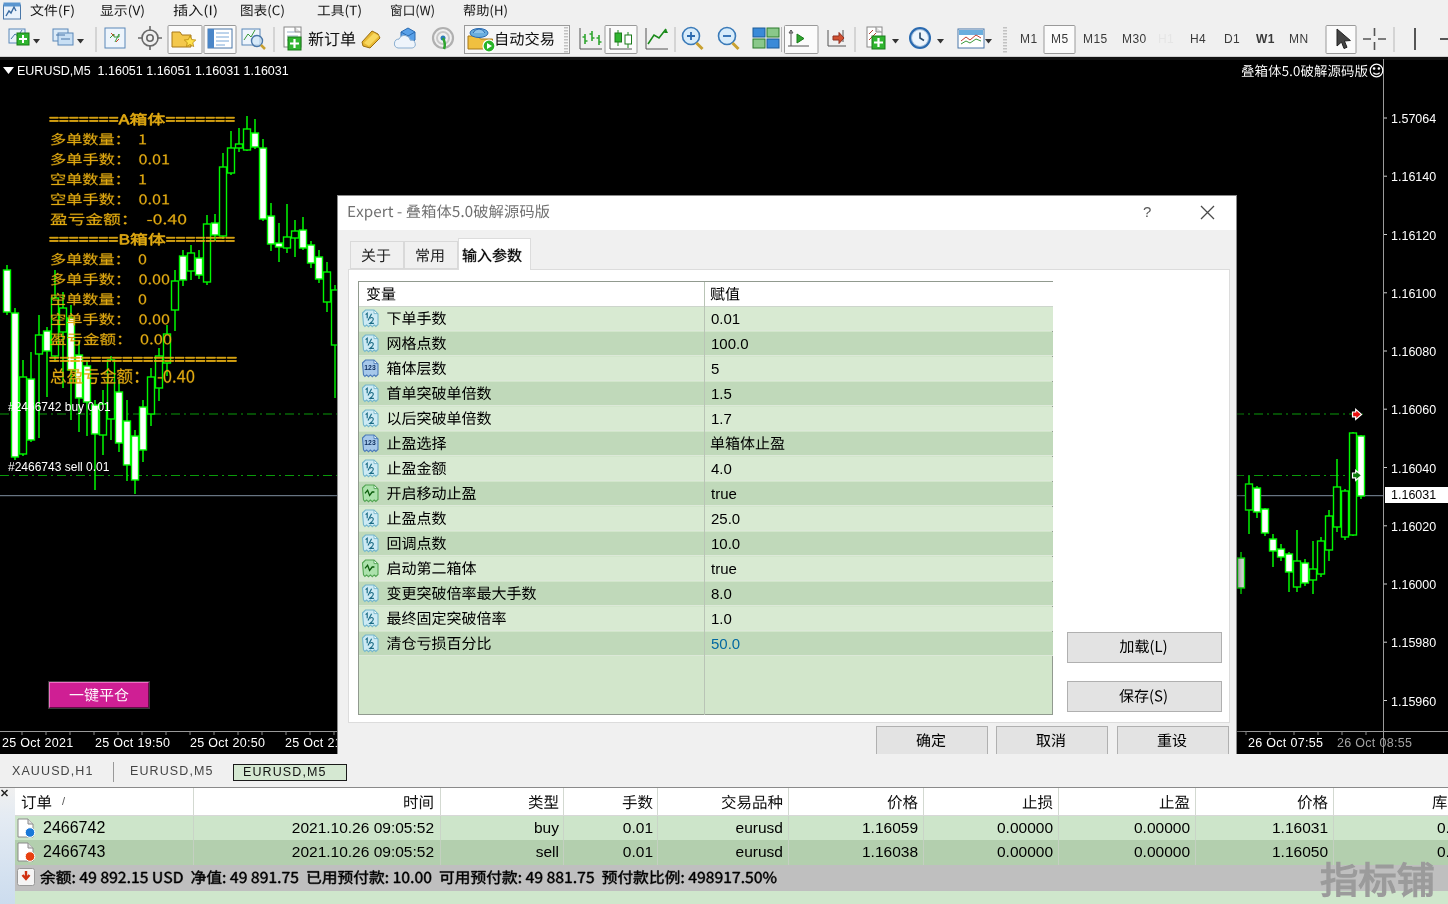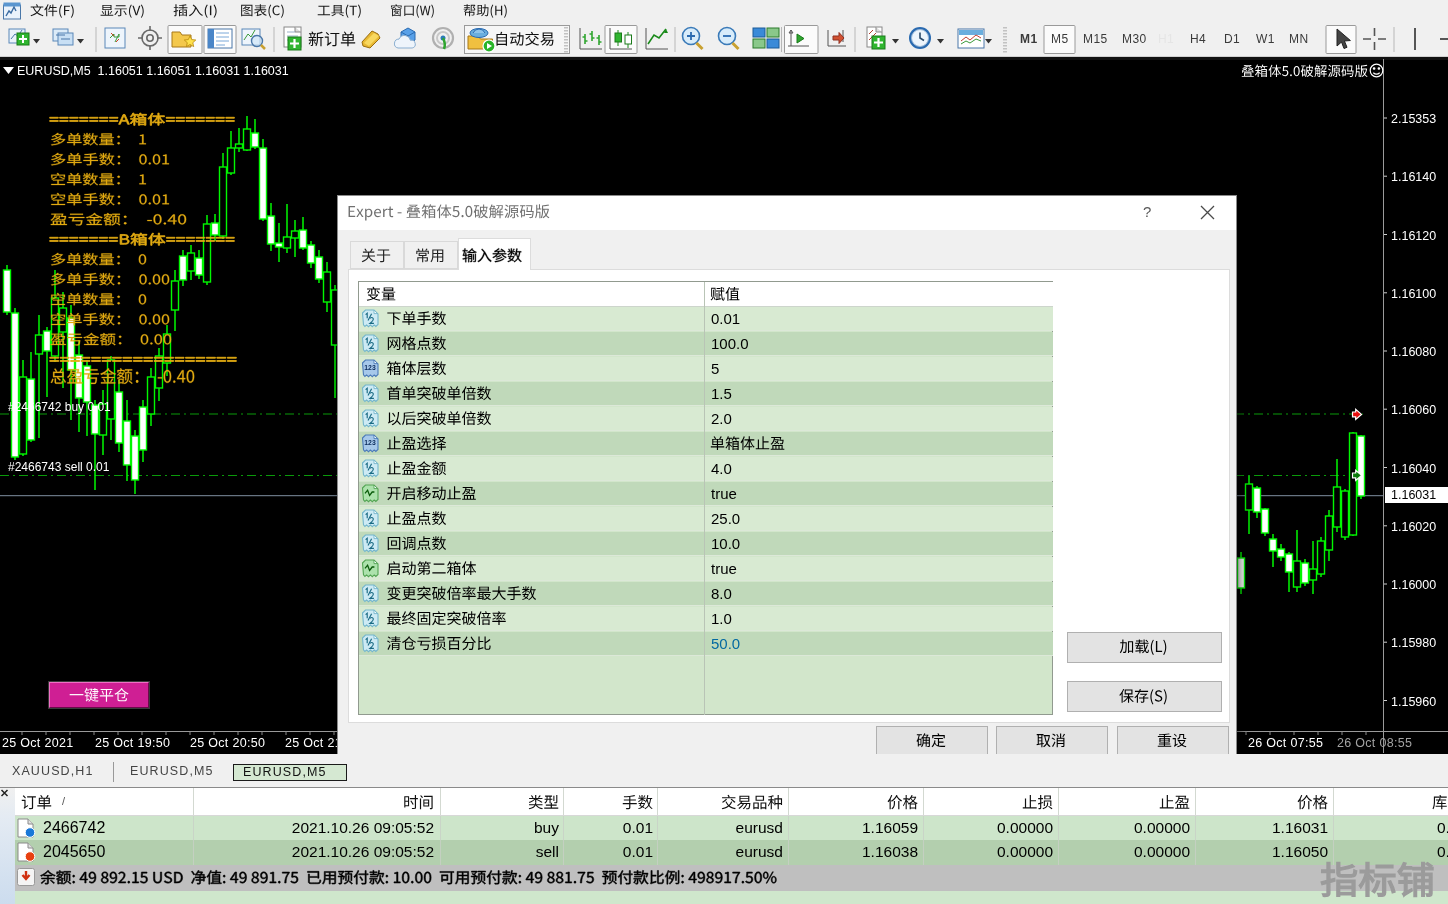--- a/index.html
+++ b/index.html
@@ -139,28 +139,28 @@
       <rect x="1044" y="3.5" width="31" height="28" fill="#fbfbfb" stroke="#9a9a9a" stroke-width="1" rx="1"></rect>
       <rect x="1326" y="3.5" width="30" height="28" fill="#fbfbfb" stroke="#9a9a9a" stroke-width="1" rx="1"></rect>
       <path d="M1337 7 l0 17 4.5-4 2.5 6.5 3-1.2 -2.6-6.3 6 -0.5 z" fill="#444" stroke="#222"></path>
       <g stroke="#555" stroke-width="1.6">
         <path d="M1374.5 6 v8 M1374.5 20 v8 M1363 17 h8 M1378 17 h8"></path>
       </g>
       <line x1="1394" y1="5" x2="1394" y2="30" stroke="#b8b8b8" stroke-width="1"></line>
       <line x1="1415" y1="6" x2="1415" y2="28" stroke="#555" stroke-width="2"></line>
       <line x1="1440" y1="17" x2="1448" y2="17" stroke="#555" stroke-width="2"></line>
     </svg>
-    <div style="position:absolute;font-size:12px;color:#3a3a3a;font-weight:700;white-space:pre;line-height:1;letter-spacing:0.4px;left:1020px;top:33px;">M1</div>
+    <div style="position:absolute;font-size:12px;color:#3a3a3a;font-weight:400;white-space:pre;line-height:1;letter-spacing:0.4px;left:1020px;top:33px;">M1</div>
     <div style="position:absolute;font-size:12px;color:#3a3a3a;font-weight:500;white-space:pre;line-height:1;letter-spacing:0.4px;left:1051px;top:33px;">M5</div>
     <div style="position:absolute;font-size:12px;color:#3a3a3a;font-weight:500;white-space:pre;line-height:1;letter-spacing:0.4px;left:1083px;top:33px;">M15</div>
     <div style="position:absolute;font-size:12px;color:#3a3a3a;font-weight:500;white-space:pre;line-height:1;letter-spacing:0.4px;left:1122px;top:33px;">M30</div>
     <div style="position:absolute;font-size:12px;color:#e5e5e5;font-weight:500;white-space:pre;line-height:1;letter-spacing:0.4px;left:1158px;top:33px;">H1</div>
     <div style="position:absolute;font-size:12px;color:#3a3a3a;font-weight:500;white-space:pre;line-height:1;letter-spacing:0.4px;left:1190px;top:33px;">H4</div>
     <div style="position:absolute;font-size:12px;color:#3a3a3a;font-weight:500;white-space:pre;line-height:1;letter-spacing:0.4px;left:1224px;top:33px;">D1</div>
-    <div style="position:absolute;font-size:12px;color:#3a3a3a;font-weight:400;white-space:pre;line-height:1;letter-spacing:0.4px;left:1256px;top:33px;">W1</div>
+    <div style="position:absolute;font-size:12px;color:#3a3a3a;font-weight:700;white-space:pre;line-height:1;letter-spacing:0.4px;left:1256px;top:33px;">W1</div>
     <div style="position:absolute;font-size:12px;color:#3a3a3a;font-weight:500;white-space:pre;line-height:1;letter-spacing:0.4px;left:1289px;top:33px;">MN</div>
     <div style="position:absolute;left:0;top:57px;width:1448px;height:2.5px;background:#111"></div>
     <svg width="1448" height="695" viewBox="0 59 1448 695" style="position:absolute;left:0;top:59px">
       <line x1="0" y1="495.7" x2="1383" y2="495.7" stroke="#7f8fa0" stroke-width="1"></line>
       <line x1="0" y1="414" x2="1363" y2="414" stroke="#0a9a0a" stroke-width="1" stroke-dasharray="9 4 2 4"></line>
       <line x1="0" y1="475.5" x2="1363" y2="475.5" stroke="#0a9a0a" stroke-width="1" stroke-dasharray="9 4 2 4"></line>
       <line x1="7" y1="265" x2="7" y2="315" stroke="#00F800" stroke-width="1.5"></line>
       <rect x="3.5" y="270" width="7" height="42" fill="#fff" stroke="#00F800" stroke-width="1.4"></rect>
       <line x1="15" y1="308" x2="15" y2="460" stroke="#00F800" stroke-width="1.5"></line>
       <rect x="11.5" y="313" width="7" height="144" fill="#fff" stroke="#00F800" stroke-width="1.4"></rect>
@@ -350,21 +350,21 @@
       <line x1="1366" y1="731.5" x2="1366" y2="735" stroke="#8a8a8a" stroke-width="1"></line>
       <g stroke="#fff" fill="none" stroke-width="1.2">
         <circle cx="1376.5" cy="70.5" r="6.3"></circle>
         <circle cx="1374.1" cy="68.5" r="0.75" fill="#fff"></circle>
         <circle cx="1378.9" cy="68.5" r="0.75" fill="#fff"></circle>
         <path d="M1373.3 72.7 q3.2 2.9 6.4 0"></path>
       </g>
       <path d="M3 67 h11 l-5.5 7 z" fill="#fff"></path>
     </svg>
     <div style="position:absolute;font-size:12.5px;color:#fff;font-weight:normal;white-space:pre;line-height:1;left:17px;top:64.5px;">EURUSD,M5  1.16051 1.16051 1.16031 1.16031</div>
-    <div style="position:absolute;font-size:12.5px;color:#fff;font-weight:normal;white-space:pre;line-height:1;left:1391px;top:113px;">2.15353</div>
+    <div style="position:absolute;font-size:12.5px;color:#fff;font-weight:normal;white-space:pre;line-height:1;left:1391px;top:113px;">1.57064</div>
     <div style="position:absolute;font-size:12.5px;color:#fff;font-weight:normal;white-space:pre;line-height:1;left:1391px;top:171.25px;">1.16140</div>
     <div style="position:absolute;font-size:12.5px;color:#fff;font-weight:normal;white-space:pre;line-height:1;left:1391px;top:229.5px;">1.16120</div>
     <div style="position:absolute;font-size:12.5px;color:#fff;font-weight:normal;white-space:pre;line-height:1;left:1391px;top:287.75px;">1.16100</div>
     <div style="position:absolute;font-size:12.5px;color:#fff;font-weight:normal;white-space:pre;line-height:1;left:1391px;top:346px;">1.16080</div>
     <div style="position:absolute;font-size:12.5px;color:#fff;font-weight:normal;white-space:pre;line-height:1;left:1391px;top:404.25px;">1.16060</div>
     <div style="position:absolute;font-size:12.5px;color:#fff;font-weight:normal;white-space:pre;line-height:1;left:1391px;top:462.5px;">1.16040</div>
     <div style="position:absolute;font-size:12.5px;color:#fff;font-weight:normal;white-space:pre;line-height:1;left:1391px;top:520.75px;">1.16020</div>
     <div style="position:absolute;font-size:12.5px;color:#fff;font-weight:normal;white-space:pre;line-height:1;left:1391px;top:579px;">1.16000</div>
     <div style="position:absolute;font-size:12.5px;color:#fff;font-weight:normal;white-space:pre;line-height:1;left:1391px;top:637.25px;">1.15980</div>
     <div style="position:absolute;font-size:12.5px;color:#fff;font-weight:normal;white-space:pre;line-height:1;left:1391px;top:695.5px;">1.15960</div>
@@ -402,21 +402,21 @@
       <div style="position:absolute;left:21px;top:336px;width:694px;height:24px;background:#c0d9ba;border-bottom:1px solid #dce8d8"></div>
       <div style="position:absolute;left:21px;top:361px;width:694px;height:24px;background:#d8ead2;border-bottom:1px solid #dce8d8"></div>
       <div style="position:absolute;left:21px;top:386px;width:694px;height:24px;background:#c0d9ba;border-bottom:1px solid #dce8d8"></div>
       <div style="position:absolute;left:21px;top:411px;width:694px;height:24px;background:#d8ead2;border-bottom:1px solid #dce8d8"></div>
       <div style="position:absolute;left:21px;top:436px;width:694px;height:24px;background:#c0d9ba;border-bottom:1px solid #dce8d8"></div>
       <div style="position:absolute;left:366px;top:86px;width:1px;height:433px;background:#b9c4b6"></div>
       <div style="position:absolute;font-size:15px;color:#000;font-family:'Liberation Sans',sans-serif;left:373px;top:114px">0.01</div>
       <div style="position:absolute;font-size:15px;color:#000;font-family:'Liberation Sans',sans-serif;left:373px;top:139px">100.0</div>
       <div style="position:absolute;font-size:15px;color:#000;font-family:'Liberation Sans',sans-serif;left:373px;top:164px">5</div>
       <div style="position:absolute;font-size:15px;color:#000;font-family:'Liberation Sans',sans-serif;left:373px;top:189px">1.5</div>
-      <div style="position:absolute;font-size:15px;color:#000;font-family:'Liberation Sans',sans-serif;left:373px;top:214px">2.0</div>
+      <div style="position:absolute;font-size:15px;color:#000;font-family:'Liberation Sans',sans-serif;left:373px;top:214px">1.7</div>
       <div style="position:absolute;font-size:15px;color:#000;font-family:'Liberation Sans',sans-serif;left:373px;top:264px">4.0</div>
       <div style="position:absolute;font-size:15px;color:#000;font-family:'Liberation Sans',sans-serif;left:373px;top:289px">true</div>
       <div style="position:absolute;font-size:15px;color:#000;font-family:'Liberation Sans',sans-serif;left:373px;top:314px">25.0</div>
       <div style="position:absolute;font-size:15px;color:#000;font-family:'Liberation Sans',sans-serif;left:373px;top:339px">10.0</div>
       <div style="position:absolute;font-size:15px;color:#000;font-family:'Liberation Sans',sans-serif;left:373px;top:364px">true</div>
       <div style="position:absolute;font-size:15px;color:#000;font-family:'Liberation Sans',sans-serif;left:373px;top:389px">8.0</div>
       <div style="position:absolute;font-size:15px;color:#000;font-family:'Liberation Sans',sans-serif;left:373px;top:414px">1.0</div>
       <div style="position:absolute;font-size:15px;color:#0369a1;font-family:'Liberation Sans',sans-serif;left:373px;top:439px">50.0</div>
       <svg width="900" height="571" viewBox="0 0 900 571" style="position:absolute;left:0;top:0">
         <path d="M24.5 117.0 l3-3 h8.5 l4 4 v10.5 l-2.2 2 -1.6-1.6 -1.9 1.8 -1.9-1.8 -1.9 1.8 -1.9-1.8 -1.7 1.6 -1.4-1.7 z" fill="#cdeaf4" stroke="#74b6cc" stroke-width="1.1"></path>
@@ -560,21 +560,21 @@
     <div style="position:absolute;font-size:16px;color:#000;font-weight:normal;white-space:pre;line-height:1;left:43px;top:820px;">2466742</div>
     <div style="position:absolute;font-size:15.5px;color:#000;font-weight:normal;white-space:pre;line-height:1;right:1014px;top:820px;">2021.10.26 09:05:52</div>
     <div style="position:absolute;font-size:15.5px;color:#000;font-weight:normal;white-space:pre;line-height:1;right:889px;top:820px;">buy</div>
     <div style="position:absolute;font-size:15.5px;color:#000;font-weight:normal;white-space:pre;line-height:1;right:795px;top:820px;">0.01</div>
     <div style="position:absolute;font-size:15.5px;color:#000;font-weight:normal;white-space:pre;line-height:1;right:665px;top:820px;">eurusd</div>
     <div style="position:absolute;font-size:15.5px;color:#000;font-weight:normal;white-space:pre;line-height:1;right:530px;top:820px;">1.16059</div>
     <div style="position:absolute;font-size:15.5px;color:#000;font-weight:normal;white-space:pre;line-height:1;right:395px;top:820px;">0.00000</div>
     <div style="position:absolute;font-size:15.5px;color:#000;font-weight:normal;white-space:pre;line-height:1;right:258px;top:820px;">0.00000</div>
     <div style="position:absolute;font-size:15.5px;color:#000;font-weight:normal;white-space:pre;line-height:1;right:120px;top:820px;">1.16031</div>
     <div style="position:absolute;font-size:15.5px;color:#000;font-weight:normal;white-space:pre;line-height:1;left:1437px;top:820px;">0.0</div>
-    <div style="position:absolute;font-size:16px;color:#000;font-weight:normal;white-space:pre;line-height:1;left:43px;top:844px;">2045650</div>
+    <div style="position:absolute;font-size:16px;color:#000;font-weight:normal;white-space:pre;line-height:1;left:43px;top:844px;">2466743</div>
     <div style="position:absolute;font-size:15.5px;color:#000;font-weight:normal;white-space:pre;line-height:1;right:1014px;top:844px;">2021.10.26 09:05:52</div>
     <div style="position:absolute;font-size:15.5px;color:#000;font-weight:normal;white-space:pre;line-height:1;right:889px;top:844px;">sell</div>
     <div style="position:absolute;font-size:15.5px;color:#000;font-weight:normal;white-space:pre;line-height:1;right:795px;top:844px;">0.01</div>
     <div style="position:absolute;font-size:15.5px;color:#000;font-weight:normal;white-space:pre;line-height:1;right:665px;top:844px;">eurusd</div>
     <div style="position:absolute;font-size:15.5px;color:#000;font-weight:normal;white-space:pre;line-height:1;right:530px;top:844px;">1.16038</div>
     <div style="position:absolute;font-size:15.5px;color:#000;font-weight:normal;white-space:pre;line-height:1;right:395px;top:844px;">0.00000</div>
     <div style="position:absolute;font-size:15.5px;color:#000;font-weight:normal;white-space:pre;line-height:1;right:258px;top:844px;">0.00000</div>
     <div style="position:absolute;font-size:15.5px;color:#000;font-weight:normal;white-space:pre;line-height:1;right:120px;top:844px;">1.16050</div>
     <div style="position:absolute;font-size:15.5px;color:#000;font-weight:normal;white-space:pre;line-height:1;left:1437px;top:844px;">0.0</div>
     <div style="position:absolute;font-size:11px;color:#555;font-weight:normal;white-space:pre;line-height:1;left:62px;top:796px;">/</div>

